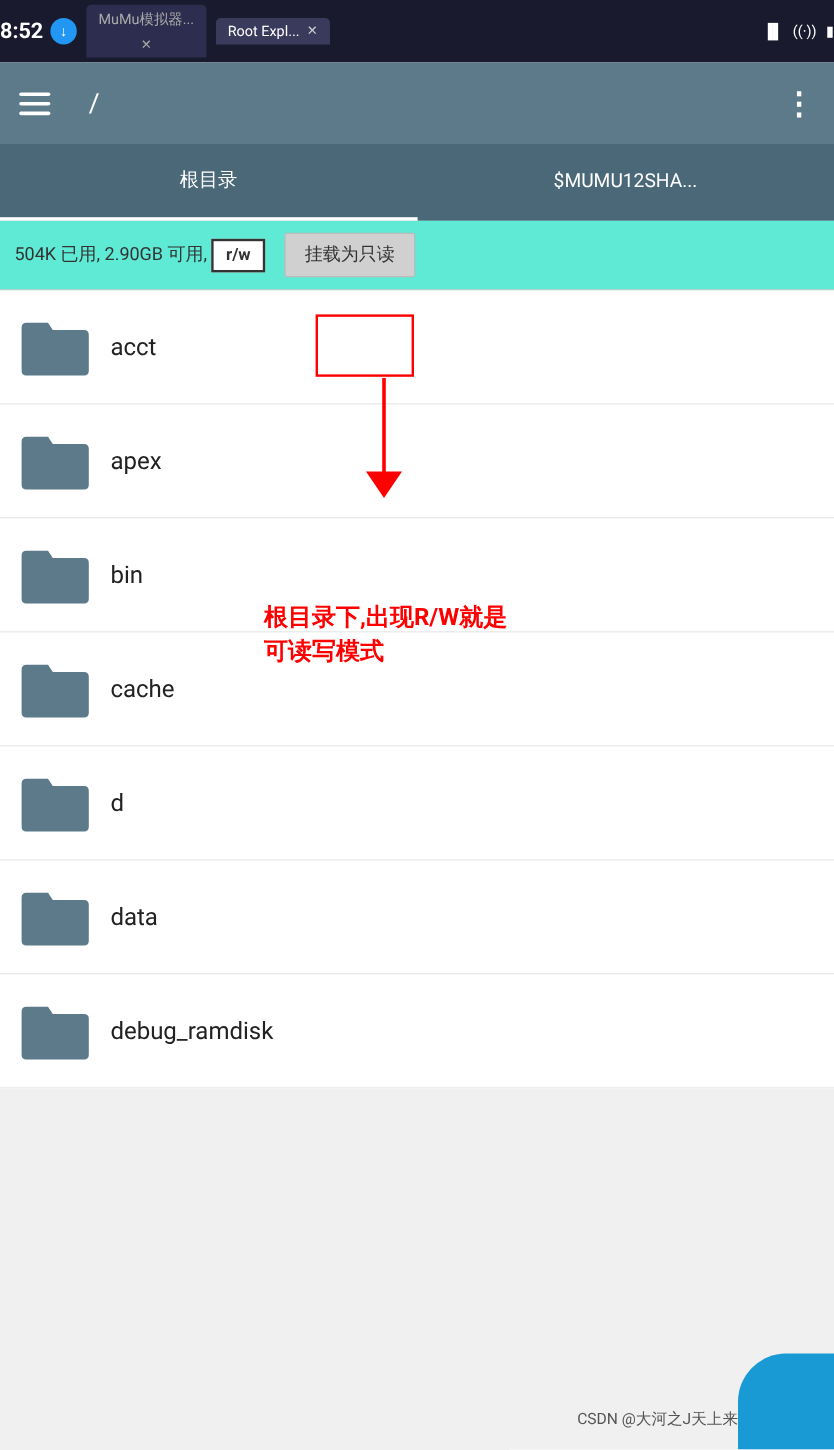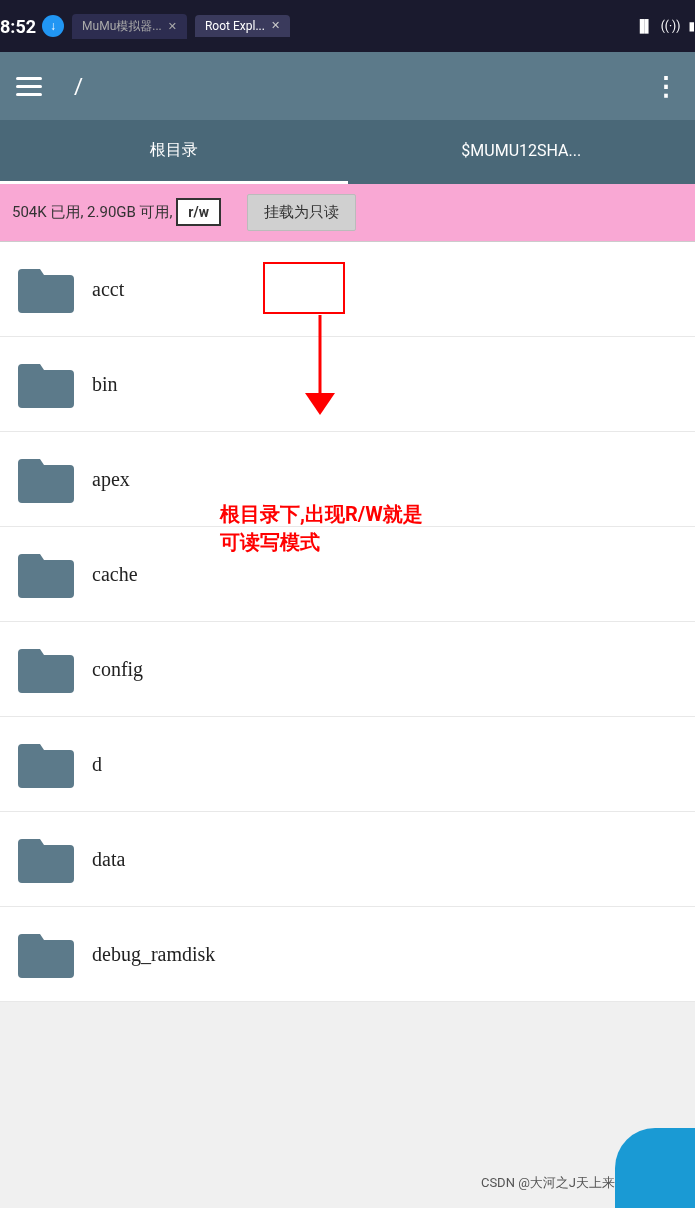--- a/index.html
+++ b/index.html
@@ -24,20 +24,21 @@
     }
     #status-bar .tab-inactive {
       background: #2d2d50;
       color: #aaa;
       font-size: 12px;
       padding: 4px 10px;
       border-radius: 4px 4px 0 0;
       display: flex;
       align-items: center;
       gap: 6px;
+      flex-direction: column;
     }
     #status-bar .tab-active {
       background: #3a3a5c;
       color: #fff;
       font-size: 12px;
       padding: 4px 10px;
       border-radius: 4px 4px 0 0;
       display: flex;
       align-items: flex-start;
       gap: 6px;
@@ -124,25 +125,25 @@
       border-bottom: 3px solid transparent;
     }
     .nav-tab.active {
       border-bottom: 3px solid white;
     }
 
     
     #storage-bar {
       width: 100%;
       height: 58px;
-      background: #f9a8d4;
+      background: #5eead4;
       display: flex;
       align-items: center;
       padding: 0 12px;
-      gap: 26px;
+      gap: 16px;
       border-bottom: 1px solid #ccc;
     }
     .storage-text {
       font-size: 15px;
       color: #333;
     }
     .rw-badge {
       border: 2px solid #333;
       padding: 4px 10px;
       font-size: 14px;
@@ -158,21 +159,20 @@
       color: #333;
       cursor: pointer;
       border-radius: 2px;
     }
 
     
     #file-list {
       width: 100%;
       background: white;
       overflow: hidden;
-      font-family: Liberation Serif, serif;
     }
     .file-item {
       display: flex;
       align-items: center;
       padding: 0 16px;
       height: 95px;
       border-bottom: 1px solid #e8e8e8;
       cursor: pointer;
     }
     .folder-icon {
@@ -313,45 +313,37 @@
       </svg>
     </div>
     <span class="file-name">acct</span>
   </div>
   <div class="file-item">
     <div class="folder-icon">
       <svg viewBox="0 0 60 52" xmlns="http://www.w3.org/2000/svg">
         <path d="M2 10 Q2 6 6 6 L24 6 L28 12 L54 12 Q58 12 58 16 L58 46 Q58 50 54 50 L6 50 Q2 50 2 46 Z" fill="#5c7a8a"></path>
       </svg>
     </div>
+    <span class="file-name">apex</span>
+  </div>
+  <div class="file-item">
+    <div class="folder-icon">
+      <svg viewBox="0 0 60 52" xmlns="http://www.w3.org/2000/svg">
+        <path d="M2 10 Q2 6 6 6 L24 6 L28 12 L54 12 Q58 12 58 16 L58 46 Q58 50 54 50 L6 50 Q2 50 2 46 Z" fill="#5c7a8a"></path>
+      </svg>
+    </div>
     <span class="file-name">bin</span>
   </div>
   <div class="file-item">
     <div class="folder-icon">
       <svg viewBox="0 0 60 52" xmlns="http://www.w3.org/2000/svg">
         <path d="M2 10 Q2 6 6 6 L24 6 L28 12 L54 12 Q58 12 58 16 L58 46 Q58 50 54 50 L6 50 Q2 50 2 46 Z" fill="#5c7a8a"></path>
       </svg>
     </div>
-    <span class="file-name">apex</span>
-  </div>
-  <div class="file-item">
-    <div class="folder-icon">
-      <svg viewBox="0 0 60 52" xmlns="http://www.w3.org/2000/svg">
-        <path d="M2 10 Q2 6 6 6 L24 6 L28 12 L54 12 Q58 12 58 16 L58 46 Q58 50 54 50 L6 50 Q2 50 2 46 Z" fill="#5c7a8a"></path>
-      </svg>
-    </div>
     <span class="file-name">cache</span>
-  </div>
-  <div class="file-item">
-    <div class="folder-icon">
-      <svg viewBox="0 0 60 52" xmlns="http://www.w3.org/2000/svg">
-        <path d="M2 10 Q2 6 6 6 L24 6 L28 12 L54 12 Q58 12 58 16 L58 46 Q58 50 54 50 L6 50 Q2 50 2 46 Z" fill="#5c7a8a"></path>
-      </svg>
-    </div>
-    <span class="file-name">config</span>
   </div>
   <div class="file-item">
     <div class="folder-icon">
       <svg viewBox="0 0 60 52" xmlns="http://www.w3.org/2000/svg">
         <path d="M2 10 Q2 6 6 6 L24 6 L28 12 L54 12 Q58 12 58 16 L58 46 Q58 50 54 50 L6 50 Q2 50 2 46 Z" fill="#5c7a8a"></path>
       </svg>
     </div>
     <span class="file-name">d</span>
   </div>
   <div class="file-item">

